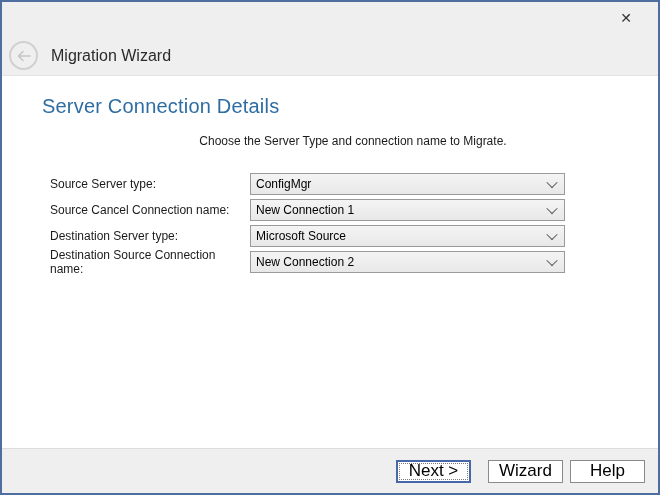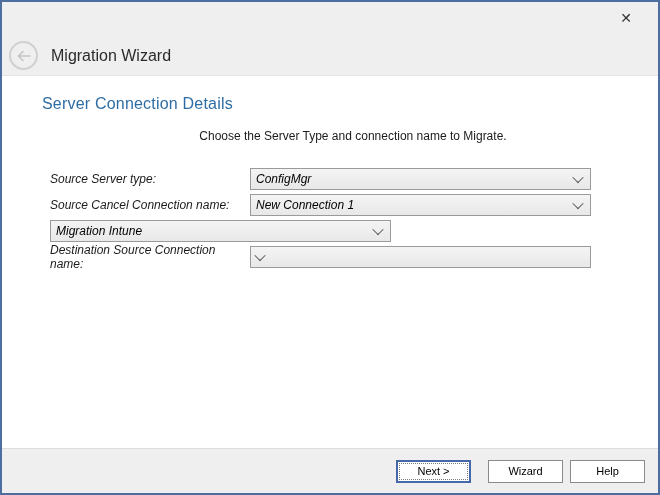--- a/index.html
+++ b/index.html
@@ -50,48 +50,47 @@
     font-size: 16px; color: #2b2b2b;
   }
   
   .content {
     flex: 1 1 auto;
     background: #ffffff;
     overflow: hidden;
   }
   .page-title {
     margin: 19px 0 0 40px;
-    font-size: 16px;
+    font-size: 20px;
     color: #2e6da4;
     font-weight: 400;
     letter-spacing: 0.2px;
   }
   .page-desc {
     margin: 16px 0 0 46px;
     font-size: 12px;
     color: #1b1b1b;
     text-align: center;
   }
   .form {
     margin-top: 25px;
-    font-style: italic;
   }
   .row {
     display: flex;
     align-items: center;
     margin: 0 0 4px 48px;
     height: 22px;
   }
   .field-label {
     width: 200px;
     font-size: 12px;
     color: #1b1b1b;
   }
   .combo {
-    width: 341px; height: 22px;
+    width: 315px; height: 22px;
     border: 1px solid #9a9a9a;
     background: linear-gradient(#f4f4f4, #e8e8e8);
     display: flex; align-items: center;
     padding: 0 8px 0 5px;
     cursor: default;
   }
   .combo-value {
     flex: 1 1 auto;
     font-size: 12px; color: #000000;
     white-space: nowrap; overflow: hidden;
@@ -112,21 +111,21 @@
     display: flex;
     align-items: center;
     justify-content: flex-end;
     padding-right: 13px;
   }
   .btn {
     width: 75px; height: 23px;
     background: #ffffff;
     border: 1px solid #8a8a8a;
     font-family: "Liberation Sans", sans-serif;
-    font-size: 11px; color: #000000;
+    font-size: 17px; color: #000000;
     display: flex; align-items: center; justify-content: center;
     cursor: default;
   }
   .btn-next {
     border: 2px solid #4668a8;
     outline: 1px dotted #7a7a7a;
     outline-offset: -4px;
   }
   .btn-cancel { margin-left: 17px; margin-right: 7px; }
 </style>
@@ -165,29 +164,31 @@
 
       <div class="row">
         <label class="field-label">Source Cancel Connection name:</label>
         <div class="combo">
           <span class="combo-value">New Connection 1</span>
           <span class="chevron"></span>
         </div>
       </div>
 
       <div class="row">
-        <div class="combo">
-          <span class="combo-value">Migration Intune</span>
+        <label class="field-label">Destination Server type:</label>
+        <div class="combo">
+          <span class="combo-value">Microsoft Source</span>
           <span class="chevron"></span>
         </div>
       </div>
 
       <div class="row">
         <label class="field-label">Destination Source Connection name:</label>
         <div class="combo">
+          <span class="combo-value">New Connection 2</span>
           <span class="chevron"></span>
         </div>
       </div>
 
     </div>
   </div>
 
   <div class="footer">
     <button class="btn btn-next">Next &gt;</button>
     <button class="btn btn-cancel">Wizard</button>

